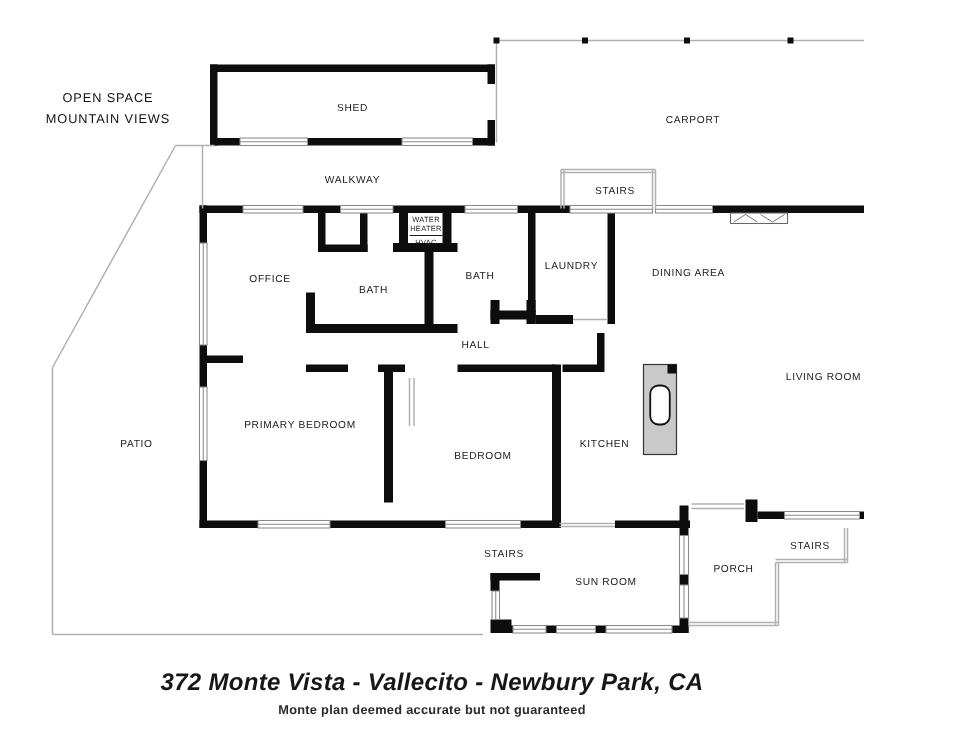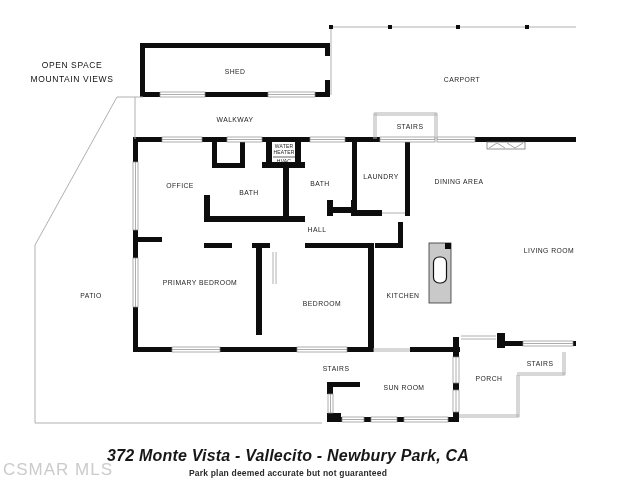--- a/index.html
+++ b/index.html
@@ -187,15 +187,14 @@
       <text x="489" y="381" class="room-label">PORCH</text>
       <text x="540" y="366" class="room-label">STAIRS</text>
       <text x="72" y="68" class="annot-label">OPEN SPACE</text>
       <text x="72" y="82" class="annot-label">MOUNTAIN VIEWS</text>
       <text x="284" y="148" class="tiny-label">WATER</text>
       <text x="284" y="154" class="tiny-label">HEATER</text>
       <text x="284" y="163" class="tiny-label">HVAC</text>
       <line x1="273" y1="157" x2="295" y2="157" stroke="#1c1c1c" stroke-width="0.7"></line>
     </svg>
   <div id="footer-title">372 Monte Vista - Vallecito - Newbury Park, CA</div>
-  <div id="footer-disclaimer">Park plan deemed accurate but not guaranteed</div>
-  <div id="watermark">CSMAR MLS</div>
+  <div id="footer-disclaimer">Monte plan deemed accurate but not guaranteed</div>
 </div>
 
 </body></html>

